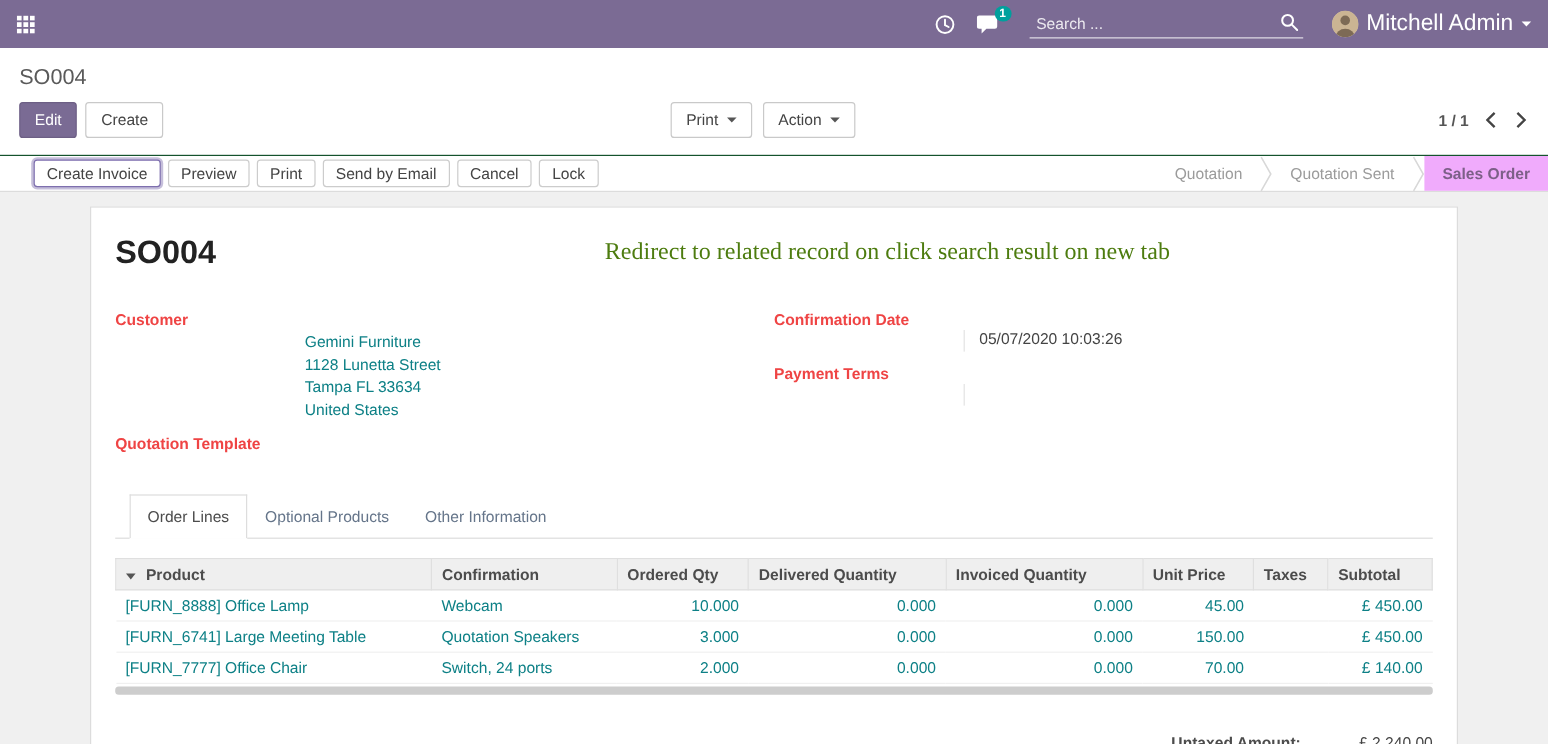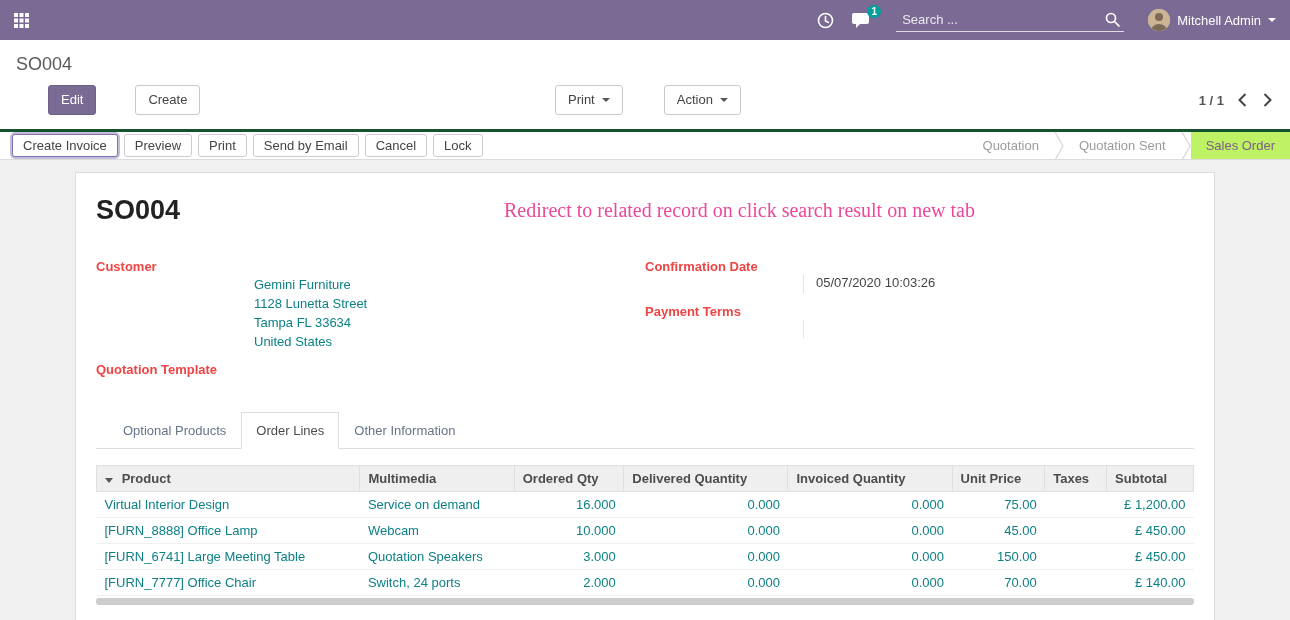--- a/index.html
+++ b/index.html
@@ -17,75 +17,75 @@
   .nav-icon { display:flex; align-items:center; justify-content:center; cursor:pointer; }
   .apps-icon { margin-right:8px; }
   .nav-right { margin-left:auto; display:flex; align-items:center; gap:18px; }
   .chat-wrap { position:relative; }
   .nav-badge {
     position:absolute; top:-7px; right:-9px; background:#00a09d; color:#fff;
     font-size:10px; line-height:13px; min-width:14px; text-align:center;
     border-radius:8px; padding:0 3px; font-weight:bold;
   }
   .search-box {
-    display:flex; align-items:center; width:228px;
+    display:flex; align-items:flex-start; width:228px;
     border-bottom:1px solid rgba(255,255,255,.75); padding:3px 4px; margin:0 6px;
   }
   .search-box input {
     flex:1; background:transparent; border:none; outline:none; color:#fff; font-size:13px;
     font-family:"Liberation Sans", sans-serif;
   }
   .search-box input::placeholder { color:rgba(255,255,255,.85); }
   .user-menu { display:flex; align-items:center; gap:7px; cursor:pointer; }
   .avatar {
     width:22px; height:22px; border-radius:50%; background:#d9c6a8; overflow:hidden;
     display:flex; align-items:flex-end; justify-content:center;
   }
-  .user-name { font-size:13px; color:#fff; }
+  .user-name { font-size:19px; color:#fff; }
   .caret-white { width:0; height:0; border-left:4px solid transparent; border-right:4px solid transparent; border-top:4px solid #fff; }
 
   
   .breadcrumb-row { padding:14px 16px 6px; }
   .breadcrumb-title { font-size:18px; color:#5a5a5a; }
   .cp-row { display:flex; align-items:center; padding:4px 16px 14px; position:relative; }
   .btn {
     display:inline-flex; align-items:center; font-size:13px; line-height:18px;
     padding:5px 12px; border-radius:3px; border:1px solid #c9c9c9; background:#fff;
-    color:#444; cursor:pointer; font-family:"Liberation Sans", sans-serif;margin-left:32px;
+    color:#444; cursor:pointer; font-family:"Liberation Sans", sans-serif;
   }
   .btn.primary { background:#7a6b94; border-color:#6d5f85; color:#fff; }
   .btn-group { display:flex; gap:7px; }
   .cp-center { position:absolute; left:50%; transform:translateX(-56%); display:flex; gap:9px; }
   .caret-dark { width:0; height:0; border-left:4px solid transparent; border-right:4px solid transparent; border-top:4px solid #555; margin-left:7px; }
   .pager { margin-left:auto; display:flex; align-items:center; gap:12px; color:#555;font-weight:bold; }
   .pager-btn { background:none; border:none; cursor:pointer; padding:2px; display:flex; align-items:center; }
 
   
   .statusbar {
     display:flex; align-items:center; background:#fff; height:31px;
-    border-top:3px solid #14532d; border-bottom:1px solid #dcdcdc; padding-left:12px;
+    border-top:1px solid #14532d; border-bottom:1px solid #dcdcdc; padding-left:28px;
   }
   .status-buttons { display:flex; gap:6px; }
   .sbtn { font-size:13px; padding:3px 10px; background:#fff; border:1px solid #ccc; border-radius:3px; color:#444; cursor:pointer; font-family:"Liberation Sans", sans-serif; }
   .sbtn.highlight { border:1px solid #7e6fae; box-shadow:0 0 0 2px rgba(126,111,174,.45); }
   .pipeline { margin-left:auto; display:flex; align-items:stretch; height:100%; }
   .stage { display:flex; align-items:center; padding:0 15px; font-size:13px; color:#9b9b9b; cursor:pointer; white-space:nowrap; }
-  .stage.active { color:#7c5f88; font-weight:normal; background:#bef264; }
+  .stage.active { color:#7c5f88; font-weight:bold; background:#f0abfc; }
   .stage-sep { display:flex; align-items:center; }
 
   
   .content { background:#f0f0f0; height:460px; padding-top:12px; }
   .sheet {
     width:1140px; margin:0 auto; background:#fff; border:1px solid #dcdcdc;
     min-height:620px; position:relative; padding:22px 20px 0;
   }
   .sheet-title { font-size:27px; font-weight:bold; color:#222; margin:0; }
   .annotation {
     position:absolute; left:428px; top:26px; font-family:"Liberation Serif", serif;
-    font-size:20px; color:#ec4899; white-space:nowrap;
+    font-size:20px; color:#4d7c0f; white-space:nowrap;
   }
   .field-groups { display:flex; margin-top:32px; }
   .fgroup { width:50%; }
   .frow { display:flex; margin-bottom:10px; }
   .flabel { width:158px; font-weight:bold; color:#ef4444; padding-top:1px; flex-shrink:0; }
   .fvalue { color:#444;margin-top:17px; }
   .fgroup.right .fvalue { border-left:1px solid #e3e3e3; padding-left:12px; min-height:18px; min-width:220px; }
   .link, .addr-line { color:#0d8086; cursor:pointer; text-decoration:none; }
   .addr { line-height:19px; }
 
@@ -253,53 +253,43 @@
           <div class="fvalue">05/07/2020 10:03:26</div>
         </div>
         <div class="frow">
           <div class="flabel">Payment Terms</div>
           <div class="fvalue"></div>
         </div>
       </div>
     </div>
 
     <div class="tabs">
+      <div class="tab active">Order Lines</div>
       <div class="tab">Optional Products</div>
-      <div class="tab active">Order Lines</div>
       <div class="tab">Other Information</div>
     </div>
 
     <table class="olines">
       <thead>
         <tr>
           <th class="col-product">
             <span class="sort-caret"></span>
             <span>Product</span>
           </th>
-          <th class="col-desc">Multimedia</th>
+          <th class="col-desc">Confirmation</th>
           <th class="col-oqty num">Ordered Qty</th>
           <th class="col-dqty num">Delivered Quantity</th>
           <th class="col-iqty num">Invoiced Quantity</th>
           <th class="col-price num">Unit Price</th>
           <th class="col-tax">Taxes</th>
           <th class="col-sub num">Subtotal</th>
         </tr>
       </thead>
       <tbody>
         <tr>
-          <td>Virtual Interior Design</td>
-          <td>Service on demand</td>
-          <td class="num">16.000</td>
-          <td class="num">0.000</td>
-          <td class="num">0.000</td>
-          <td class="num">75.00</td>
-          <td></td>
-          <td class="num">£ 1,200.00</td>
-        </tr>
-        <tr>
           <td>[FURN_8888] Office Lamp</td>
           <td>Webcam</td>
           <td class="num">10.000</td>
           <td class="num">0.000</td>
           <td class="num">0.000</td>
           <td class="num">45.00</td>
           <td></td>
           <td class="num">£ 450.00</td>
         </tr>
         <tr>

